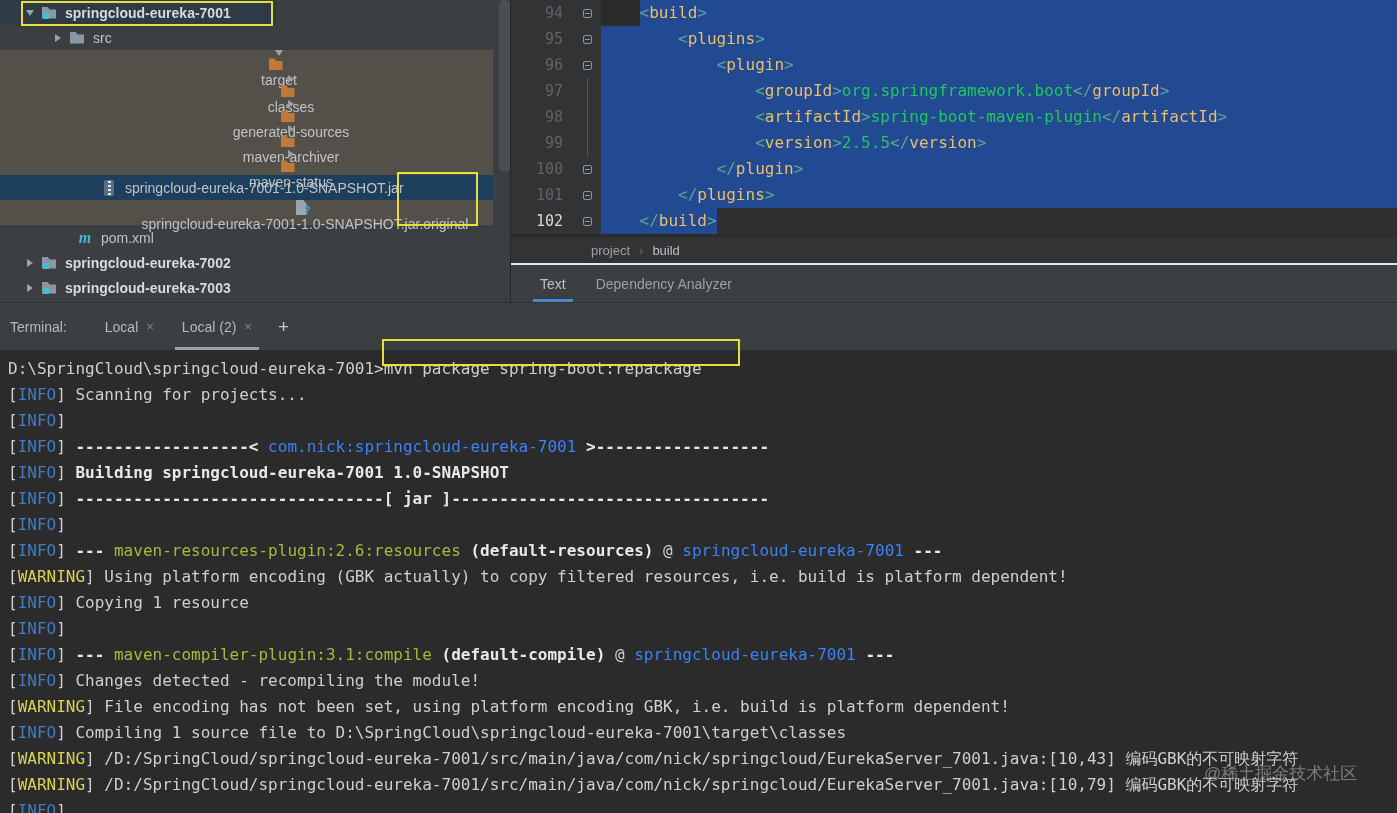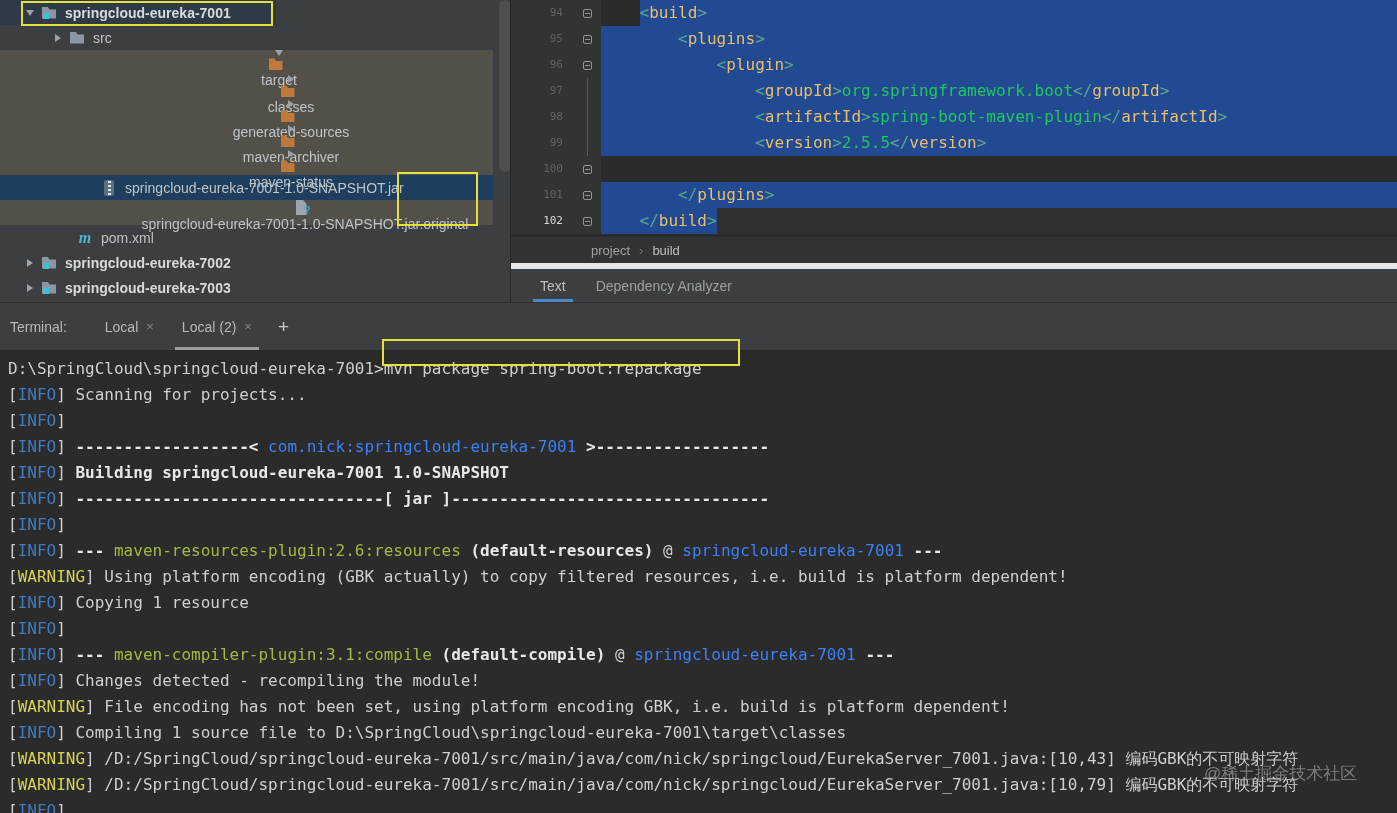--- a/index.html
+++ b/index.html
@@ -41,39 +41,39 @@
   .ic-file-question .q { position:relative; z-index:1; }
   .ic-maven { color:#49b6d2; font:italic bold 16px/16px "Liberation Serif", serif; align-items:center; justify-content:center; }
   .tlabel { color:#bfc3c6; font-size:14px; }
   .tlabel.bold { font-weight:bold; color:#d8dbdd; }
   .tree-scrollbar { position:absolute; left:499px; top:0; width:12px; height:172px;
     background:#5a5d5f; opacity:.55; border-radius:6px; }
   
   .editor-panel { flex:1; display:flex; flex-direction:column; min-width:0; }
   .code-area { height:237px; background:#2b2b2b; font:16px/26px "DejaVu Sans Mono", monospace; overflow:hidden; }
   .cl { display:flex; height:26px; white-space:pre; }
-  .ln { width:58px; flex:0 0 auto; text-align:right; color:#606366; background:#313335; padding-right:6px; font-size:11px; }
+  .ln { width:58px; flex:0 0 auto; text-align:right; color:#606366; background:#313335; padding-right:6px; font-size:15px; }
   .ln-caret { color:#d8d8d8; }
   .gm { width:32px; flex:0 0 auto; background:#313335; position:relative;
         display:flex; align-items:center; justify-content:flex-end; padding-right:9px; }
   .fm { width:9px; height:9px; border:1px solid #8e969c; border-radius:2px; position:relative; background:#313335; z-index:1; }
   .fm::after { content:""; position:absolute; left:1px; right:1px; top:3px; height:1px; background:#8e969c; }
   .fm-line { position:absolute; right:13px; top:0; bottom:0; width:1px; background:#55585a; }
   .ct { flex:1; display:flex; color:#b6c2cc; min-width:0; }
   .fill { flex:1; }
   .sel-full { background:#224a93; }
   .sel-text .tk, .sel-text .fill { background:#224a93; }
   .sel-end .ind, .sel-end .tk { background:#224a93; }
   .sel-end .fill { background:#303030; }
   .xb { color:#5ba390; } .xt { color:#e8bf6a; } .xv { color:#22c55e; }
   .breadcrumb { height:26px; background:#313335; display:flex; align-items:center;
     padding-left:80px; font-size:13px; gap:9px; }
   .bc-item { color:#9fa2a5; } .bc-item.last { color:#bcbfc2; } .bc-sep { color:#707376; }
   .editor-tabs { height:39px; background:#3c3f41; display:flex; align-items:stretch;
-    padding-left:22px; gap:16px; border-top:6px solid #e5e5e5; }
+    padding-left:22px; gap:16px; border-top:2px solid #e5e5e5; }
   .etab { padding:0 7px; font-size:14px; color:#9ca0a3; position:relative; display:flex; align-items:center; }
   .etab.active { color:#bcc0c3; }
   .etab.active::after { content:""; position:absolute; left:0; right:0; bottom:0; height:3px; background:#4a88c7; }
   
   .terminal-bar { height:48px; background:#3c3f41; border-top:1px solid #2e3032;
     display:flex; align-items:stretch; padding-left:10px; font-size:14px; color:#b6b9bc; }
   .tbar-label { margin-right:24px; display:flex; align-items:center; }
   .ttab { display:flex; align-items:center; gap:8px; padding:0 14px; position:relative; color:#b6b9bc; }
   .ttab .x { color:#85898c; font-size:13px; }
   .ttab.active::after { content:""; position:absolute; left:7px; right:7px; bottom:0; height:3px; background:#9aa0a4; }
@@ -165,21 +165,21 @@
     </div>
 
     <div class="editor-panel">
       <div class="code-area">
           <div class="cl"><span class="ln">94</span><span class="gm"><span class="fm"></span></span><div class="ct sel-text"><span class="ind">    </span><span class="tk"><span class="xb">&lt;</span><span class="xt">build</span><span class="xb">&gt;</span></span><span class="fill"></span></div></div>
           <div class="cl"><span class="ln">95</span><span class="gm"><span class="fm"></span></span><div class="ct sel-full"><span class="ind">        </span><span class="tk"><span class="xb">&lt;</span><span class="xt">plugins</span><span class="xb">&gt;</span></span><span class="fill"></span></div></div>
           <div class="cl"><span class="ln">96</span><span class="gm"><span class="fm"></span></span><div class="ct sel-full"><span class="ind">            </span><span class="tk"><span class="xb">&lt;</span><span class="xt">plugin</span><span class="xb">&gt;</span></span><span class="fill"></span></div></div>
           <div class="cl"><span class="ln">97</span><span class="gm"><span class="fm-line"></span></span><div class="ct sel-full"><span class="ind">                </span><span class="tk"><span class="xb">&lt;</span><span class="xt">groupId</span><span class="xb">&gt;</span><span class="xv">org.springframework.boot</span><span class="xb">&lt;/</span><span class="xt">groupId</span><span class="xb">&gt;</span></span><span class="fill"></span></div></div>
           <div class="cl"><span class="ln">98</span><span class="gm"><span class="fm-line"></span></span><div class="ct sel-full"><span class="ind">                </span><span class="tk"><span class="xb">&lt;</span><span class="xt">artifactId</span><span class="xb">&gt;</span><span class="xv">spring-boot-maven-plugin</span><span class="xb">&lt;/</span><span class="xt">artifactId</span><span class="xb">&gt;</span></span><span class="fill"></span></div></div>
           <div class="cl"><span class="ln">99</span><span class="gm"><span class="fm-line"></span></span><div class="ct sel-full"><span class="ind">                </span><span class="tk"><span class="xb">&lt;</span><span class="xt">version</span><span class="xb">&gt;</span><span class="xv">2.5.5</span><span class="xb">&lt;/</span><span class="xt">version</span><span class="xb">&gt;</span></span><span class="fill"></span></div></div>
-          <div class="cl"><span class="ln">100</span><span class="gm"><span class="fm"></span></span></div>
+          <div class="cl"><span class="ln">100</span><span class="gm"><span class="fm"></span></span><div class="ct sel-full"><span class="ind">            </span><span class="tk"><span class="xb">&lt;/</span><span class="xt">plugin</span><span class="xb">&gt;</span></span><span class="fill"></span></div></div>
           <div class="cl"><span class="ln">101</span><span class="gm"><span class="fm"></span></span><div class="ct sel-full"><span class="ind">        </span><span class="tk"><span class="xb">&lt;/</span><span class="xt">plugins</span><span class="xb">&gt;</span></span><span class="fill"></span></div></div>
           <div class="cl"><span class="ln ln-caret">102</span><span class="gm"><span class="fm"></span></span><div class="ct sel-end"><span class="ind">    </span><span class="tk"><span class="xb">&lt;/</span><span class="xt">build</span><span class="xb">&gt;</span></span><span class="fill"></span></div></div>
         </div>
       <div class="breadcrumb">
         <span class="bc-item">project</span>
         <span class="bc-sep">›</span>
         <span class="bc-item last">build</span>
       </div>
       <div class="editor-tabs">
         <div class="etab active">Text</div>

